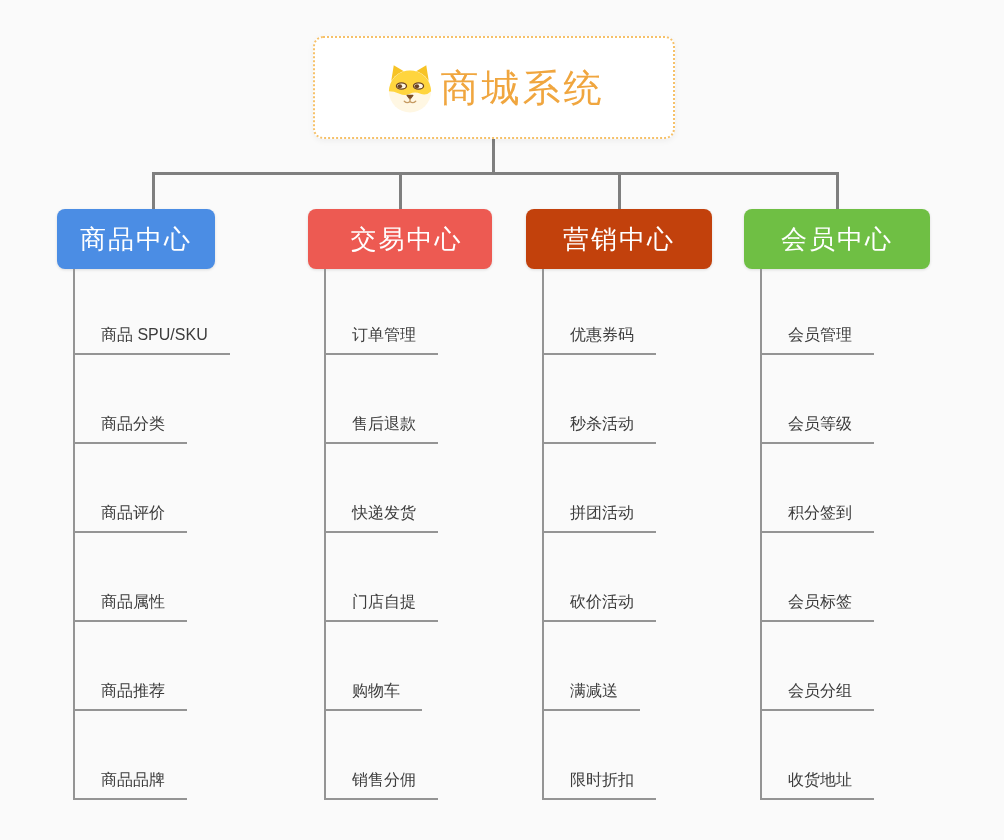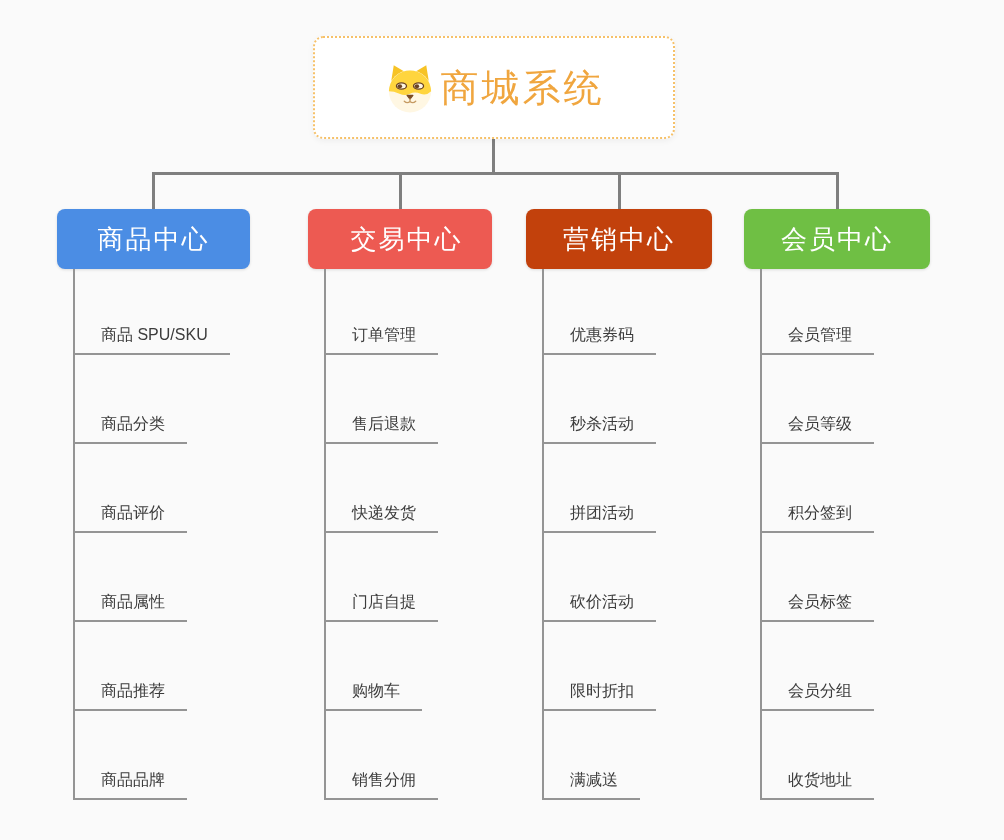--- a/index.html
+++ b/index.html
@@ -42,21 +42,21 @@
   .branch{position:absolute;top:209px;}
   .branch.b1{left:57px;}
   .branch.b2{left:308px;}
   .branch.b3{left:526px;}
   .branch.b4{left:744px;}
   .branch-header{
     height:60px;border-radius:8px;
     display:flex;align-items:center;justify-content:center;
     box-shadow:0 1px 3px rgba(0,0,0,0.12);
   }
-  .b1 .branch-header{width:193px;}
+  .b1 .branch-header{width:158px;}
   .b2 .branch-header{width:184px;padding-left:13px;}
   .b3 .branch-header{width:186px;}
   .b4 .branch-header{width:186px;}
   .branch-label{color:#ffffff;font-size:26px;letter-spacing:2px;line-height:1;}
 
   .branch-items{
     list-style:none;margin:0 0 0 16px;padding:0;
     border-left:2px solid var(--branch-line);
     width:max-content;
   }
@@ -133,22 +133,22 @@
     </div>
     <div class="branch b3">
       <div class="branch-header" style="background: #c2410c;">
         <span class="branch-label">营销中心</span>
       </div>
       <ul class="branch-items">
         <li>优惠券码</li>
         <li>秒杀活动</li>
         <li>拼团活动</li>
         <li>砍价活动</li>
+        <li>满减送</li>
         <li>限时折扣</li>
-        <li>满减送</li>
       </ul>
     </div>
     <div class="branch b4">
       <div class="branch-header" style="background: rgb(111, 191, 68); text-align: right;">
         <span class="branch-label">会员中心</span>
       </div>
       <ul class="branch-items">
         <li>会员管理</li>
         <li>会员等级</li>
         <li>积分签到</li>

